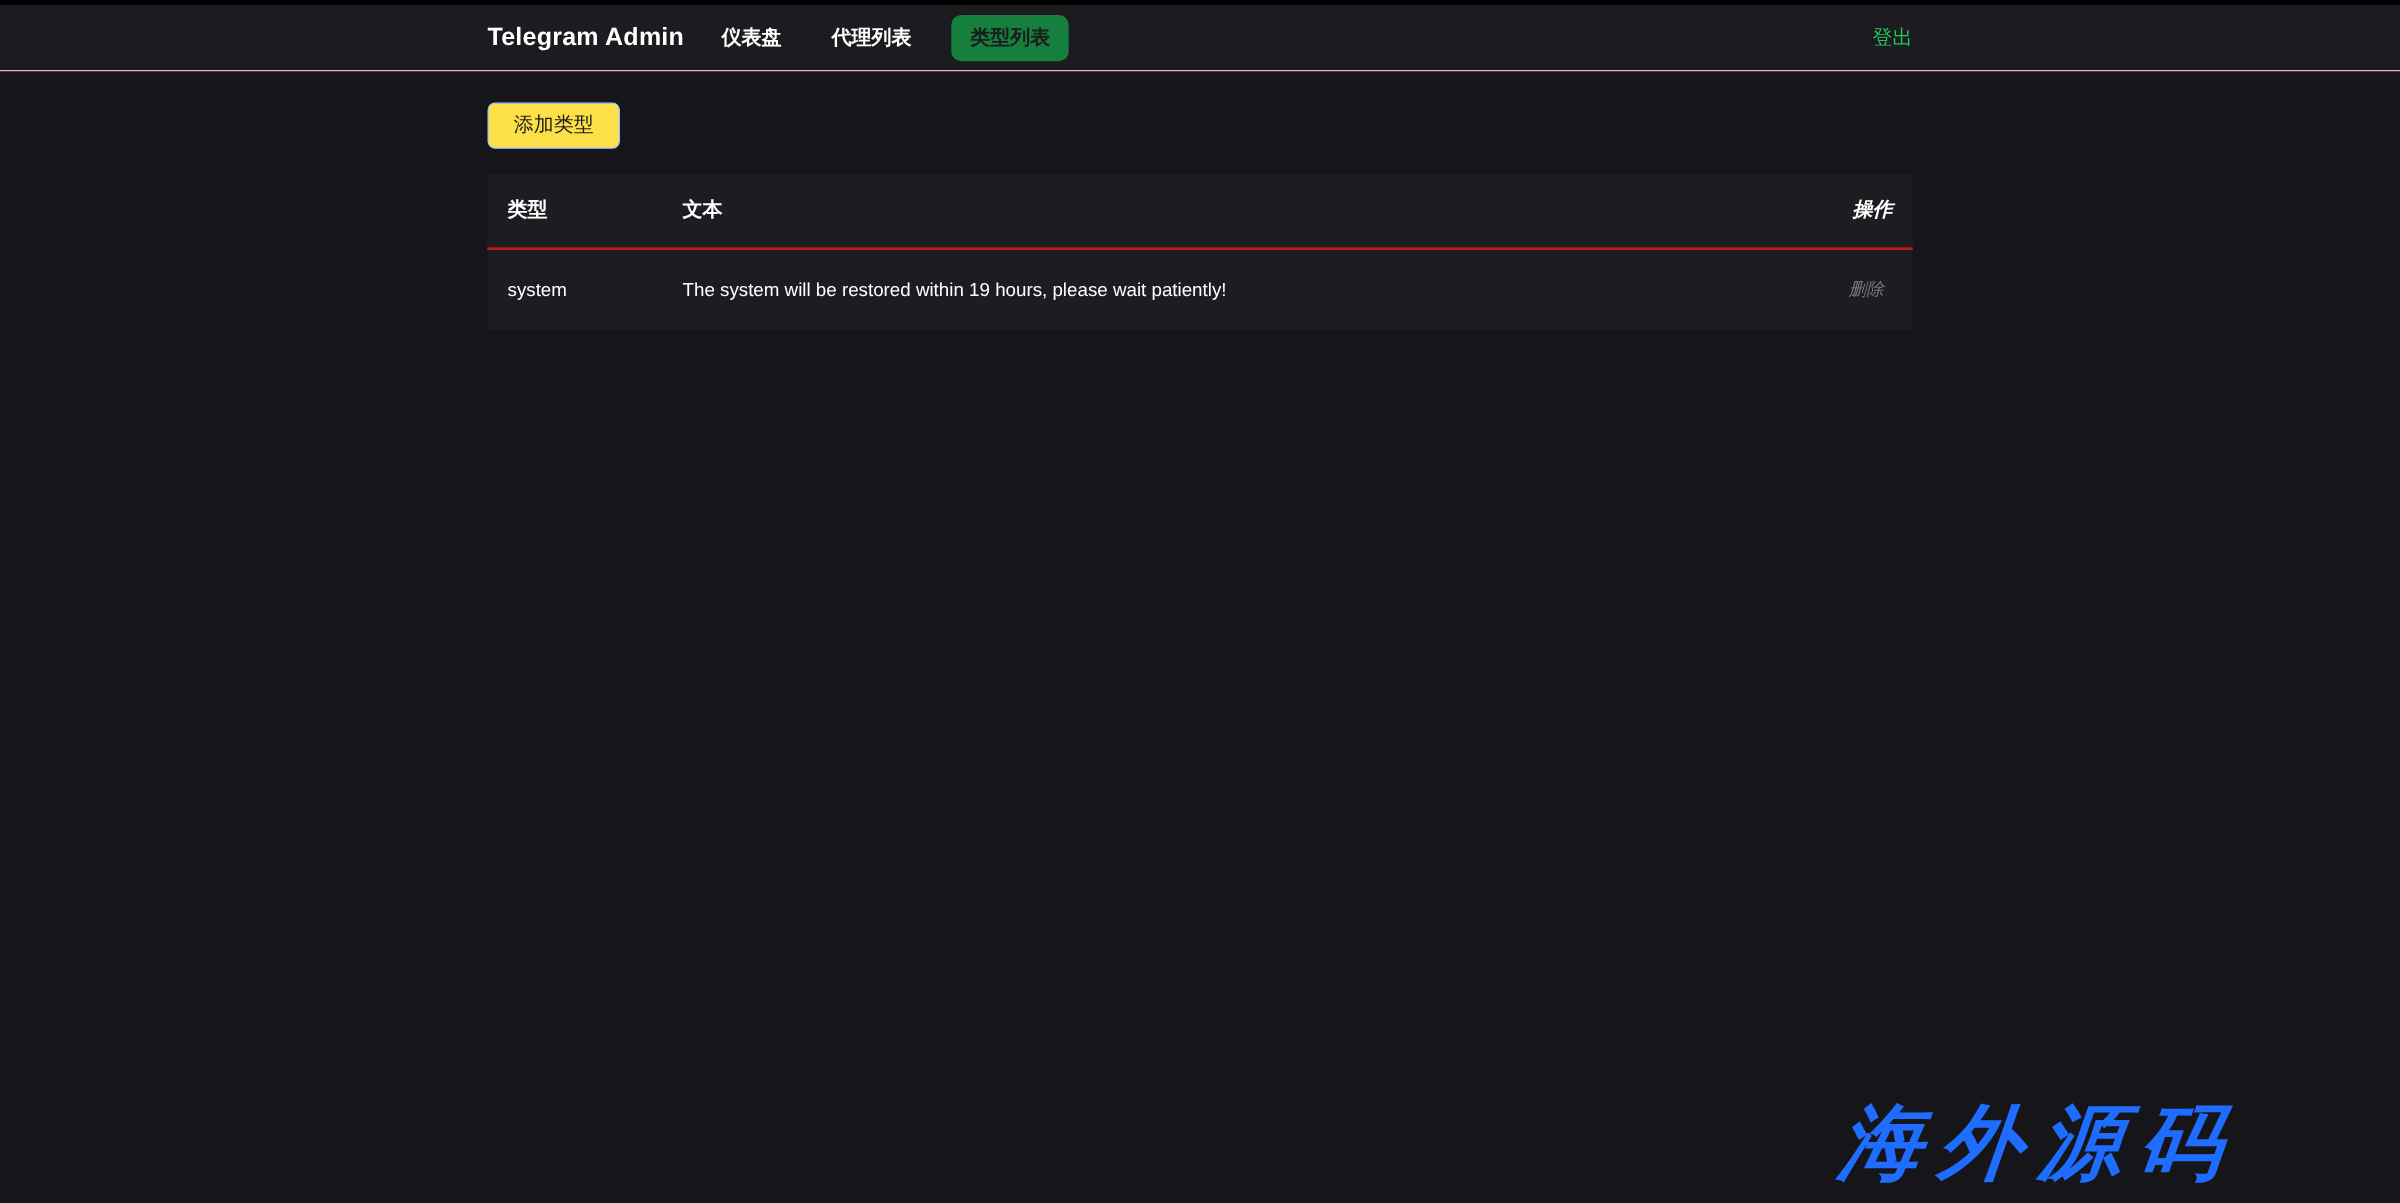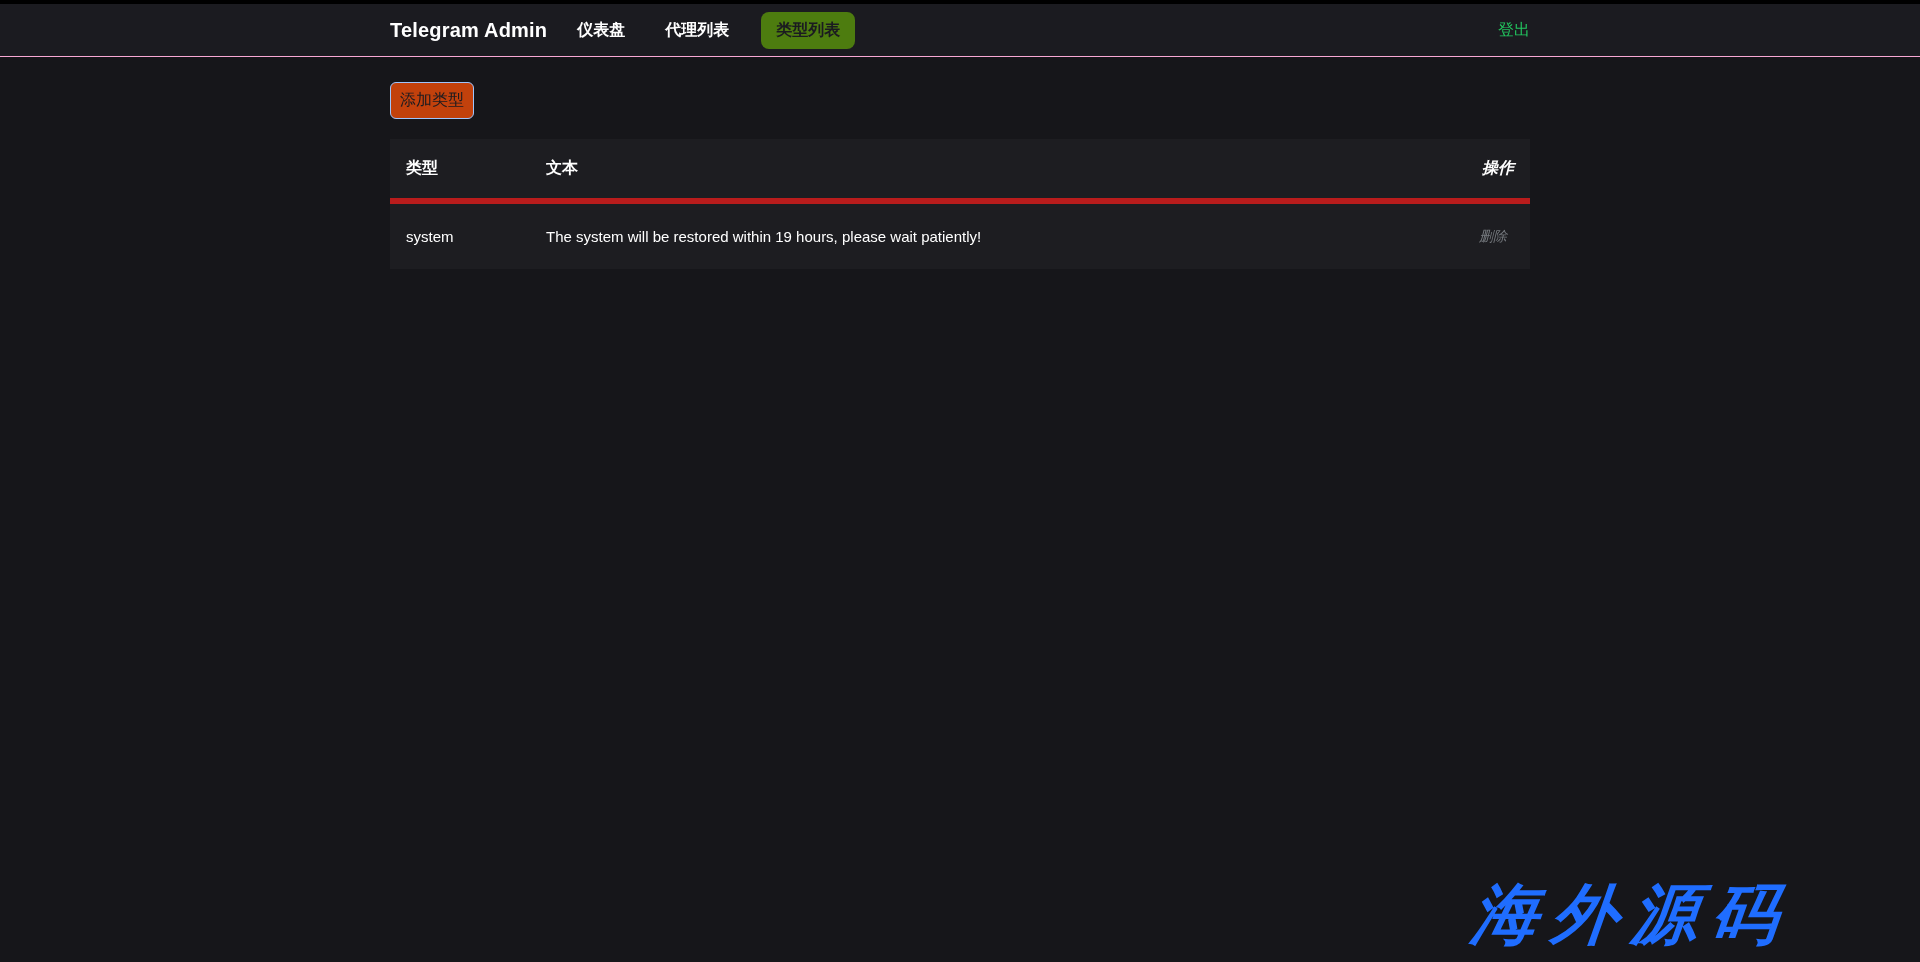--- a/index.html
+++ b/index.html
@@ -41,66 +41,66 @@
   }
   .nav-link {
     font-size: 16px;
     font-weight: bold;
     color: #ffffff;
     text-decoration: none;
     margin-right: 40px;
     cursor: pointer;
   }
   .nav-link.active {
-    background: #4d7c0f;
+    background: #15803d;
     color: #1b1b20;
     padding: 8px 15px;
     border-radius: 8px;
     margin-left: -8px;
     margin-right: 32px;
   }
   .logout {
     margin-left: auto;
     font-size: 16px;
     color: #22c55e;
     text-decoration: none;
     cursor: pointer;
   }
   main.container {
     display: block;
     padding-top: 25px;
   }
   .add-btn {
-    background: #c2410c;
+    background: #fde047;
     color: #1b1b20;
     border: 1px solid #9ec5fe;
     border-radius: 6px;
     font-size: 16px;
     font-family: inherit;
-    padding: 7px 9px;
+    padding: 7px 20px;
     cursor: pointer;
   }
   .table-wrap {
     margin-top: 20px;
     background: #1d1d21;
   }
   table {
     width: 100%;
     border-collapse: collapse;
   }
   th, td {
     text-align: left;
     vertical-align: middle;
   }
   th {
     font-size: 16px;
     font-weight: bold;
     color: #ffffff;
     padding: 19px 16px;
-    border-bottom: 6px solid #b91c1c;
+    border-bottom: 2px solid #b91c1c;
   }
   td {
     font-size: 15px;
     color: #ffffff;
     padding: 23px 16px;
   }
   .col-type { width: 140px; }
   .col-action { text-align: right; font-style: italic; }
   .delete-link {
     color: #75797e;

